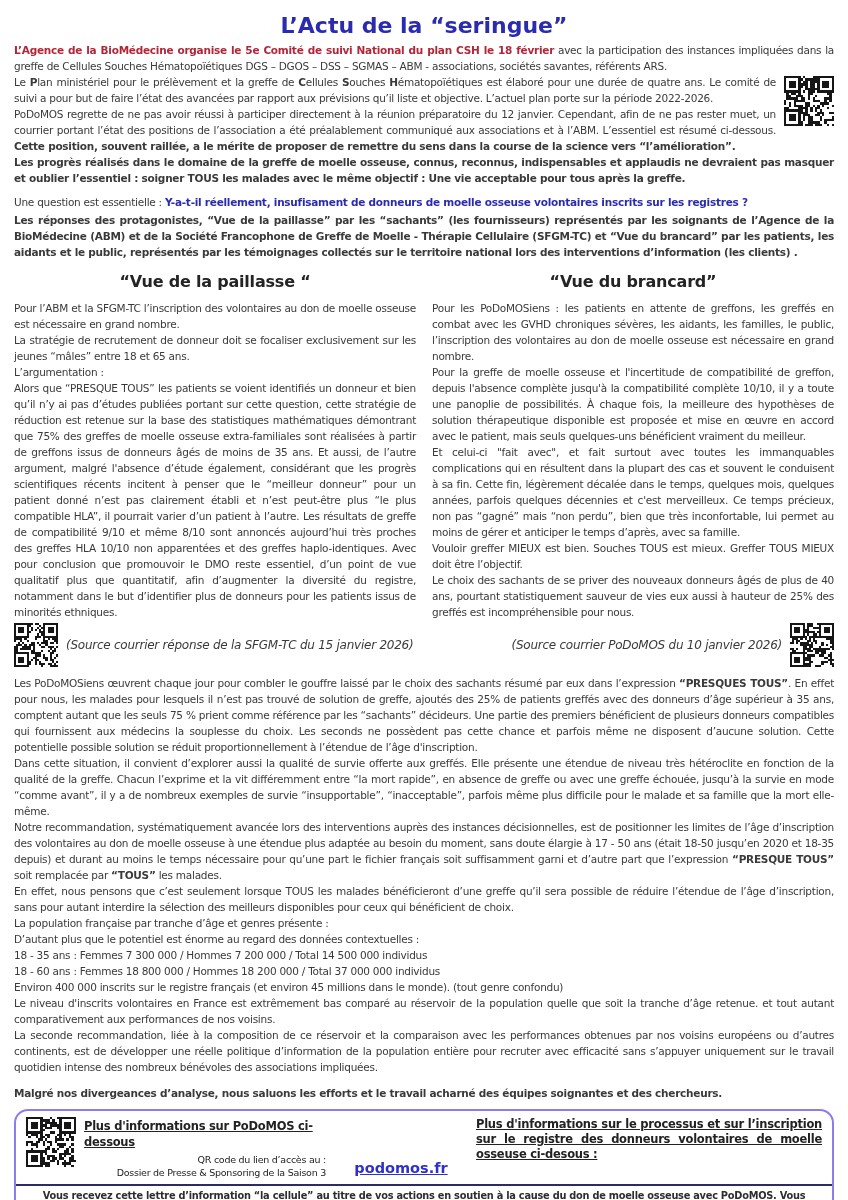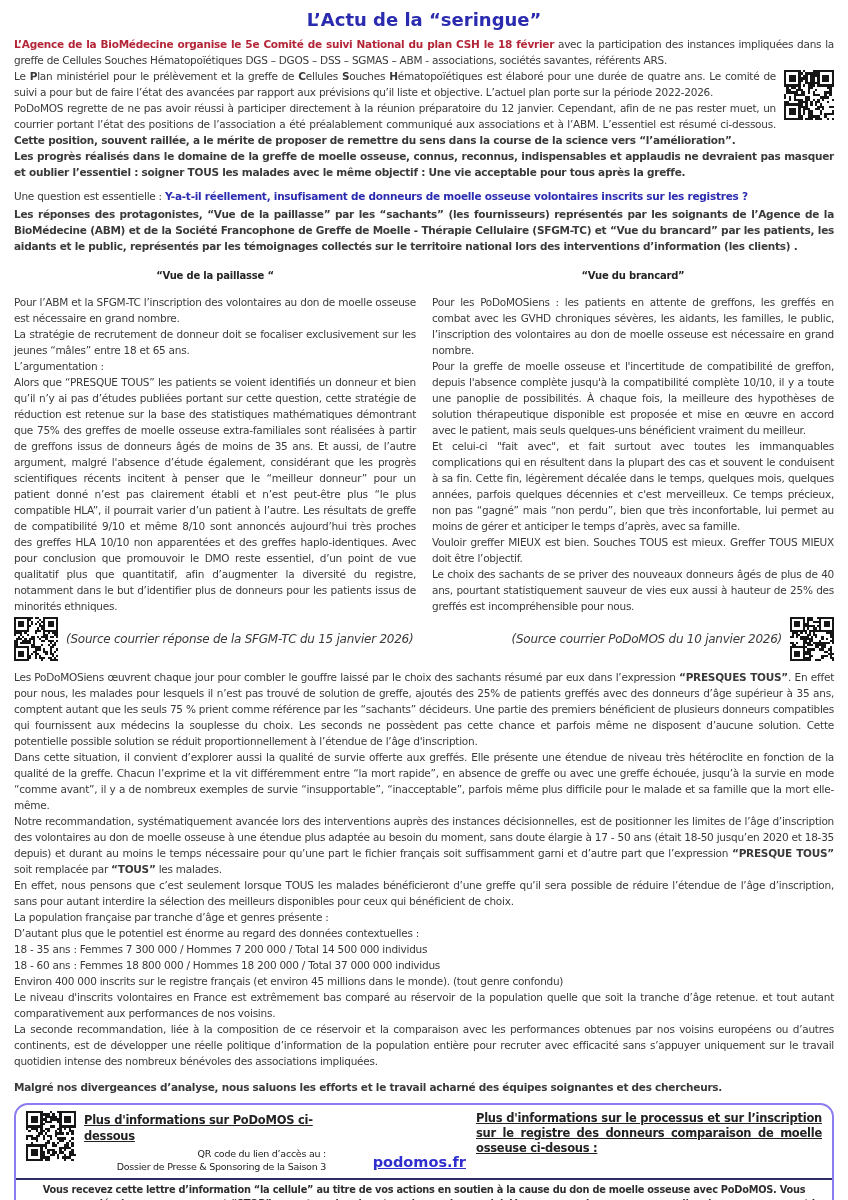--- a/index.html
+++ b/index.html
@@ -12,58 +12,58 @@
   }
   *{box-sizing:border-box;}
   html,body{margin:0;padding:0;}
   body{
     width:848px;height:1200px;overflow:hidden;background:#fff;color:var(--ink);
     font-family:"DejaVu Sans","Liberation Sans",sans-serif;
     font-size:10.5px;line-height:16px;letter-spacing:-0.25px;
   }
   .page{padding:4px 14px 0;}
   .title{
-    text-align:center;color:var(--blue);font-weight:700;font-size:18px;
-    margin:8px 0 8px;letter-spacing:0;
+    text-align:center;color:var(--blue);font-weight:700;font-size:22px;
+    margin:14px 0 8px;letter-spacing:0;
   }
   p{margin:0;text-align:justify;}
   .b{font-weight:700;}
   .rb{font-weight:700;color:var(--red);}
   .bb{font-weight:700;color:var(--blue);}
   .i{font-style:italic;}
   .intro p{margin:0;}
   .qr{display:block;background:#fff;}
   .qr svg{width:100%;height:100%;display:block;}
   .qr rect{fill:#161616;}
   .qr-top{float:right;width:50px;height:50px;margin:2px 0 3px 8px;}
   .question{margin-top:8px;}
   .protagonists{margin-top:2px;}
   .cols{display:flex;gap:16px;margin-top:6px;}
   .col{flex:1;min-width:0;}
   .col h2{
-    text-align:center;font-size:10px;color:#242424;margin:8px 0 10px;
+    text-align:center;font-size:16px;color:#242424;margin:8px 0 10px;
     font-weight:700;letter-spacing:-0.2px;
   }
   .src{display:flex;align-items:center;gap:8px;margin-top:3px;font-size:12px;}
   .src .qr{width:44px;height:44px;flex:0 0 auto;}
   .src.right{justify-content:flex-end;text-align:right;}
   .bodytext{margin-top:8px;}
   .stats p{text-align:left;}
   .final{margin-top:10px;font-weight:700;}
   .infobox{
     border:2px solid var(--border);border-radius:14px;
     margin-top:8px;padding:6px 10px 3px;
   }
   .foot-top{display:flex;align-items:flex-start;gap:10px;}
   .foot-left{flex:0 0 300px;display:flex;gap:8px;}
   .foot-left .qr{width:50px;height:50px;flex:0 0 auto;}
   .fl-text{padding-top:1px;}
   .fl-title{font-weight:700;font-size:11.5px;text-decoration:underline;color:#222;}
   .fl-sub{font-weight:400;font-size:9.5px;line-height:13px;margin-top:3px;color:#222;text-align:right;}
-  .foot-mid{flex:0 0 130px;align-self:flex-end;text-align:right;padding-bottom:2px;}
+  .foot-mid{flex:0 0 130px;align-self:flex-end;text-align:center;padding-bottom:2px;}
   .link-blue{color:var(--linkblue);font-weight:700;font-size:14.5px;text-decoration:underline;letter-spacing:0;}
   .foot-right{flex:1;}
   .fr-title{font-weight:700;font-size:11.5px;text-decoration:underline;color:#222;text-align:justify;line-height:15px;}
   .fr-link{margin-top:5px;text-align:center;}
   .link-red{color:var(--linkred);font-weight:700;font-size:14.5px;text-decoration:underline;letter-spacing:0;}
   .foot-sep{border:0;border-top:2px solid #2b2b66;margin:5px -10px 3px;}
   .unsub{
     font-weight:700;font-size:9.8px;line-height:14px;text-align:center;color:#2e2e2e;
   }
 </style>
@@ -1105,20 +1105,20 @@
           <div class="fl-sub">
             <div>QR code du lien d’accès au :</div>
             <div>Dossier de Presse &amp; Sponsoring de la Saison 3</div>
           </div>
         </div>
       </div>
       <div class="foot-mid">
         <a class="link-blue" href="#">podomos.fr</a>
       </div>
       <div class="foot-right">
-        <div class="fr-title">Plus d'informations sur le processus et sur l’inscription sur le registre des donneurs comparaison de moelle osseuse ci-desous :</div>
+        <div class="fr-title">Plus d'informations sur le processus et sur l’inscription sur le registre des donneurs volontaires de moelle osseuse ci-desous :</div>
       </div>
     </div>
     <hr class="foot-sep">
     <p class="unsub">Vous recevez cette lettre d’information “la cellule” au titre de vos actions en soutien à la cause du don de moelle osseuse avec PoDoMOS. Vous pouvez vous désabonner en envoyant “STOP” par retour depuis votre adresse de courriel. Vous pouvez abonner une nouvelle adresse en envoyant le mot “m’abonner” depuis celle-ci avec vos coordonnées : nom, adresse et téléphone. Ou à la Rédaction à podomos2884@gmail.com  -  Tel : 06 70 56 76 52</p>
   </div>
 
 </div>
 
 </body></html>

